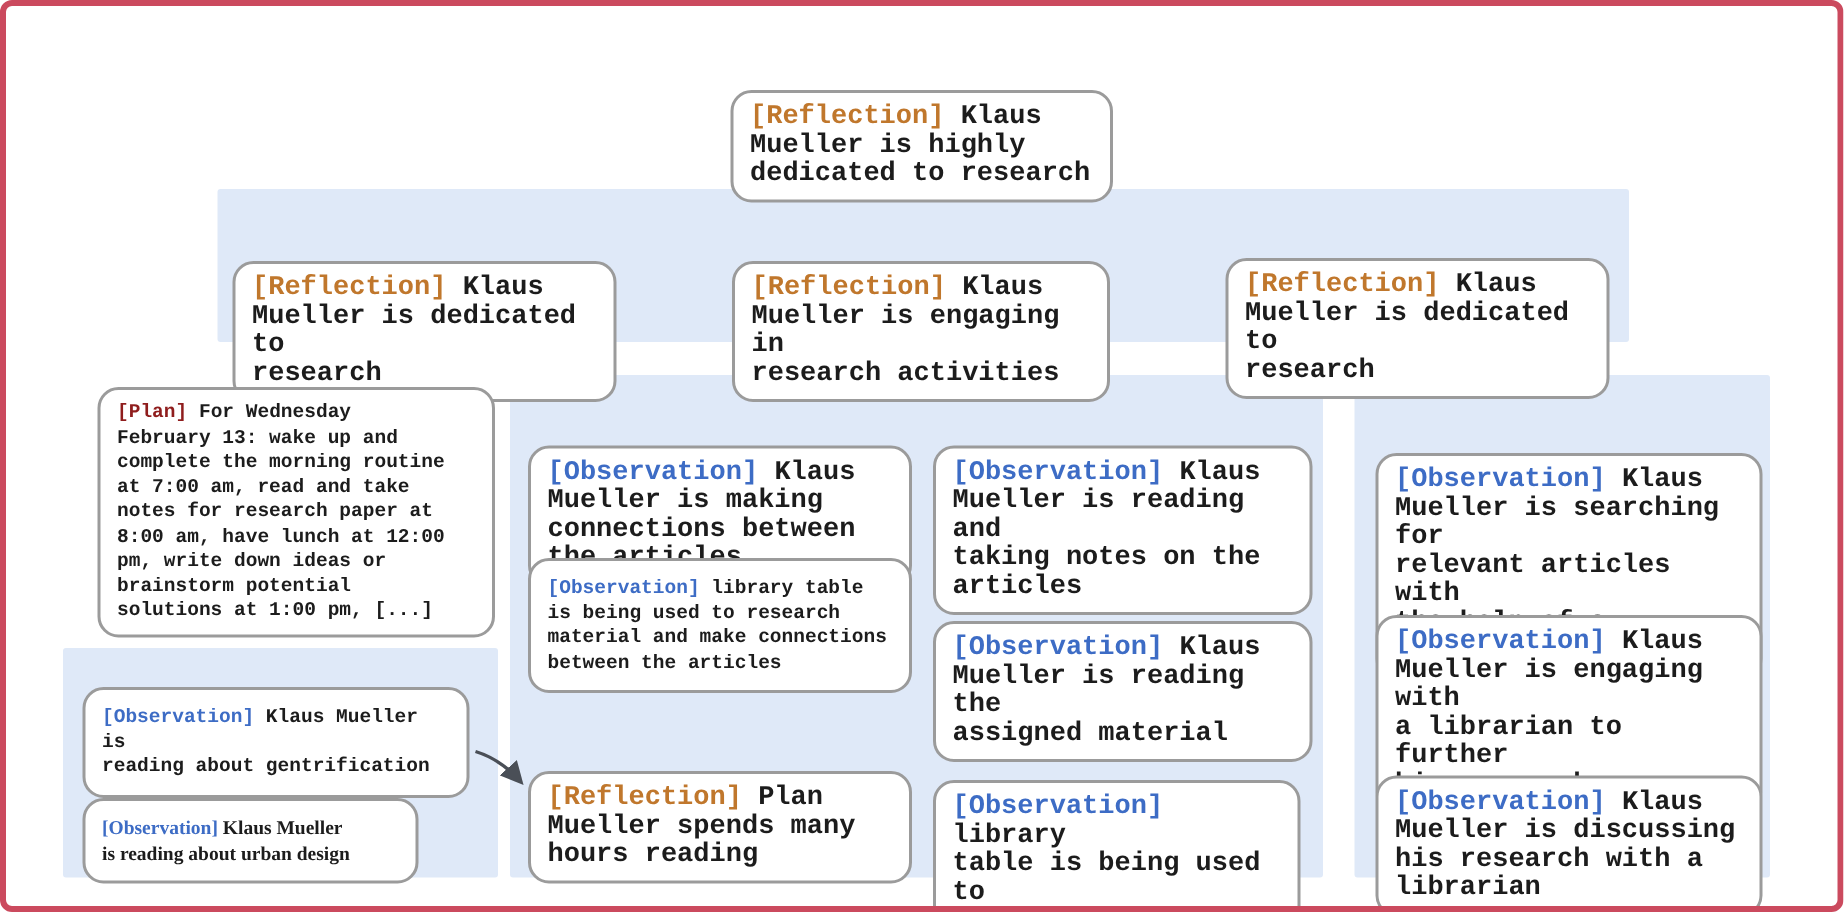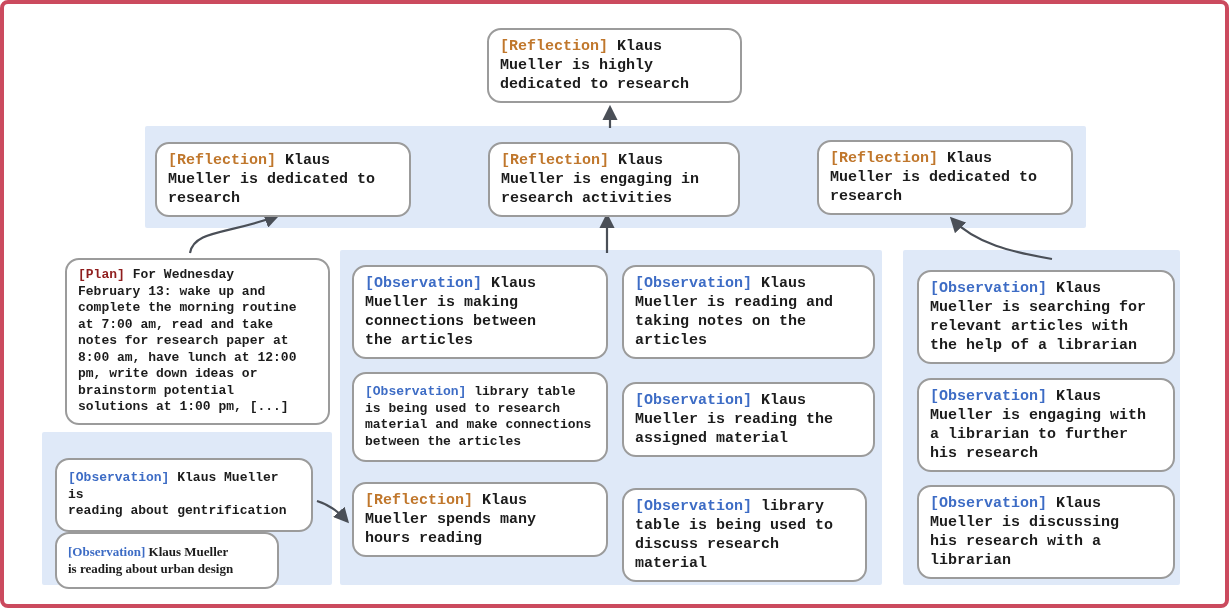--- a/index.html
+++ b/index.html
@@ -26,21 +26,21 @@
   .band{position:absolute;background:var(--band);border-radius:2px;}
   .node{
     position:absolute;
     background:#fff;
     border:2px solid var(--box-border);
     border-radius:14px;
     padding:7px 11px;
     font-weight:bold;
     color:var(--ink);
   }
-  .f-reg{font-size:15px;line-height:19px;}
+  .f-reg{font-size:18px;line-height:19px;margin-top:32px;}
   .f-sm{font-size:13px;line-height:16.5px;padding:10px 11px;}
   .plan-node{padding:7px 11px;}
   .tall{min-height:68px;}
   .node .body{white-space:pre-line;}
   .tag{white-space:nowrap;}
   .tag-reflection{color:var(--reflection);}
   .tag-observation{color:var(--observation);}
   .tag-plan{color:var(--plan);}
   .arrow-layer{position:absolute;left:0;top:0;width:1221px;height:600px;pointer-events:none;}
   .watermark{
@@ -139,21 +139,21 @@
   </div>
   <div class="node f-sm" style="left:348px;top:368px;width:256px;box-sizing:border-box;">
     <span class="tag tag-observation">[Observation]</span>
     <span class="body">library table
 is being used to research
 material and make connections
 between the articles</span>
   </div>
   <div class="node f-reg tall" style="left:348px;top:478px;width:256px;box-sizing:border-box;">
     <span class="tag tag-reflection">[Reflection]</span>
-    <span class="body">Klaus
+    <span class="body">Plan
 Mueller spends many
 hours reading</span>
   </div>
 
   <div class="node f-reg" style="left:618px;top:261px;width:253px;box-sizing:border-box;">
     <span class="tag tag-observation">[Observation]</span>
     <span class="body">Klaus
 Mueller is reading and
 taking notes on the
 articles</span>

